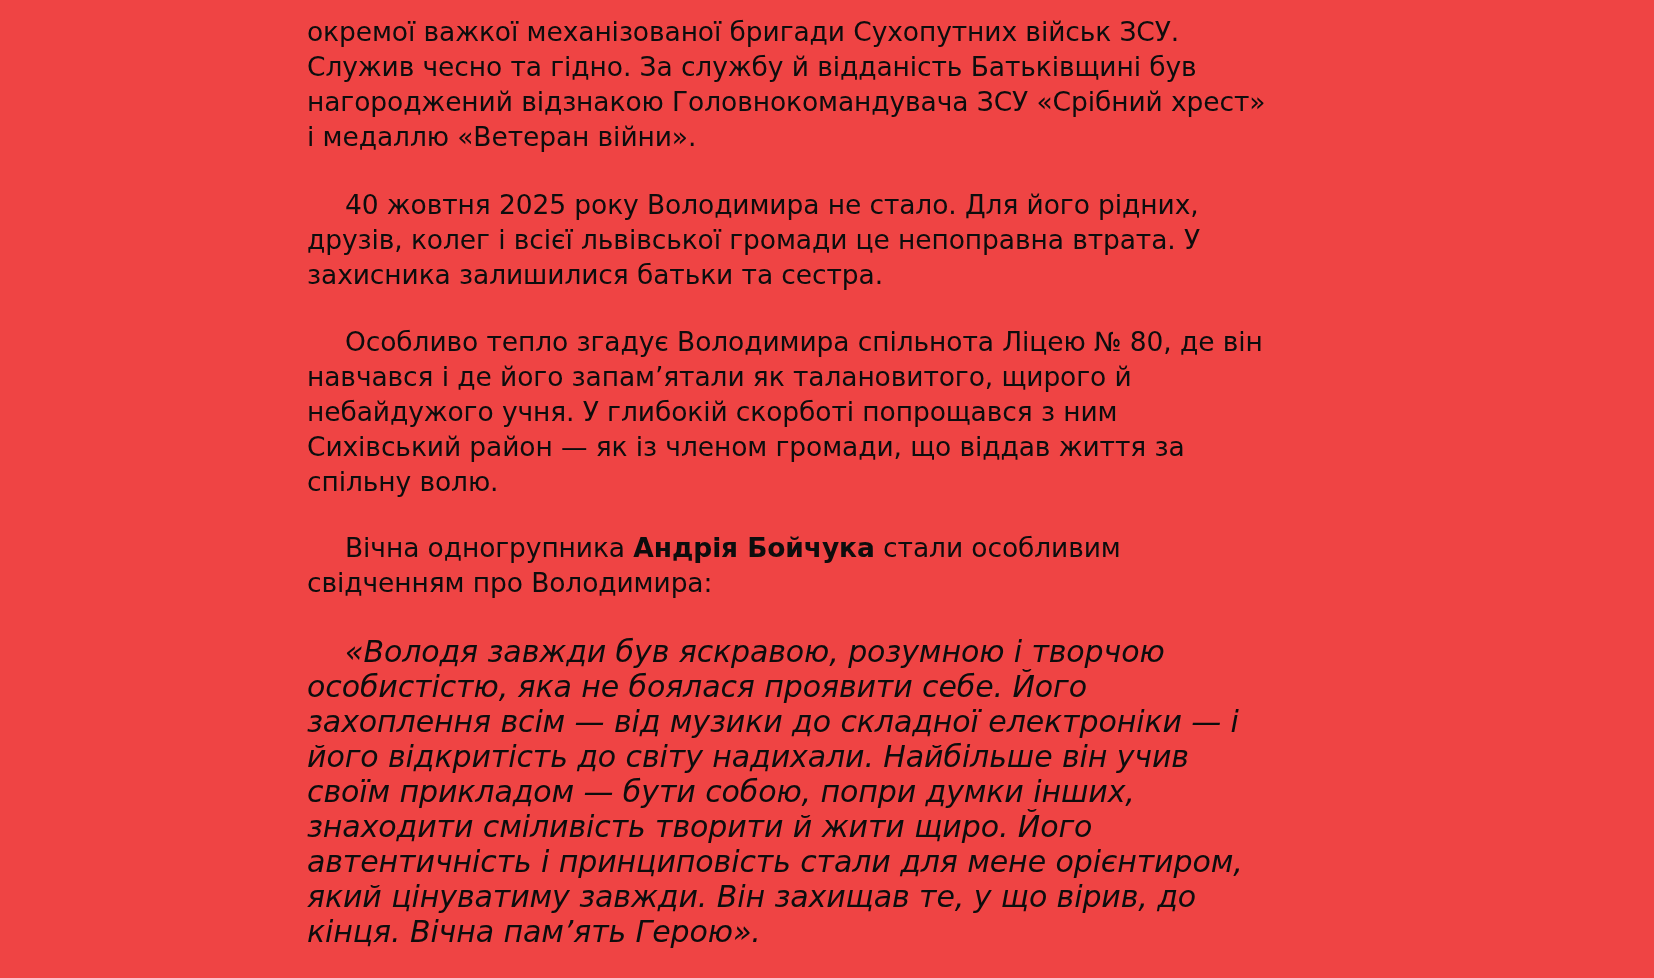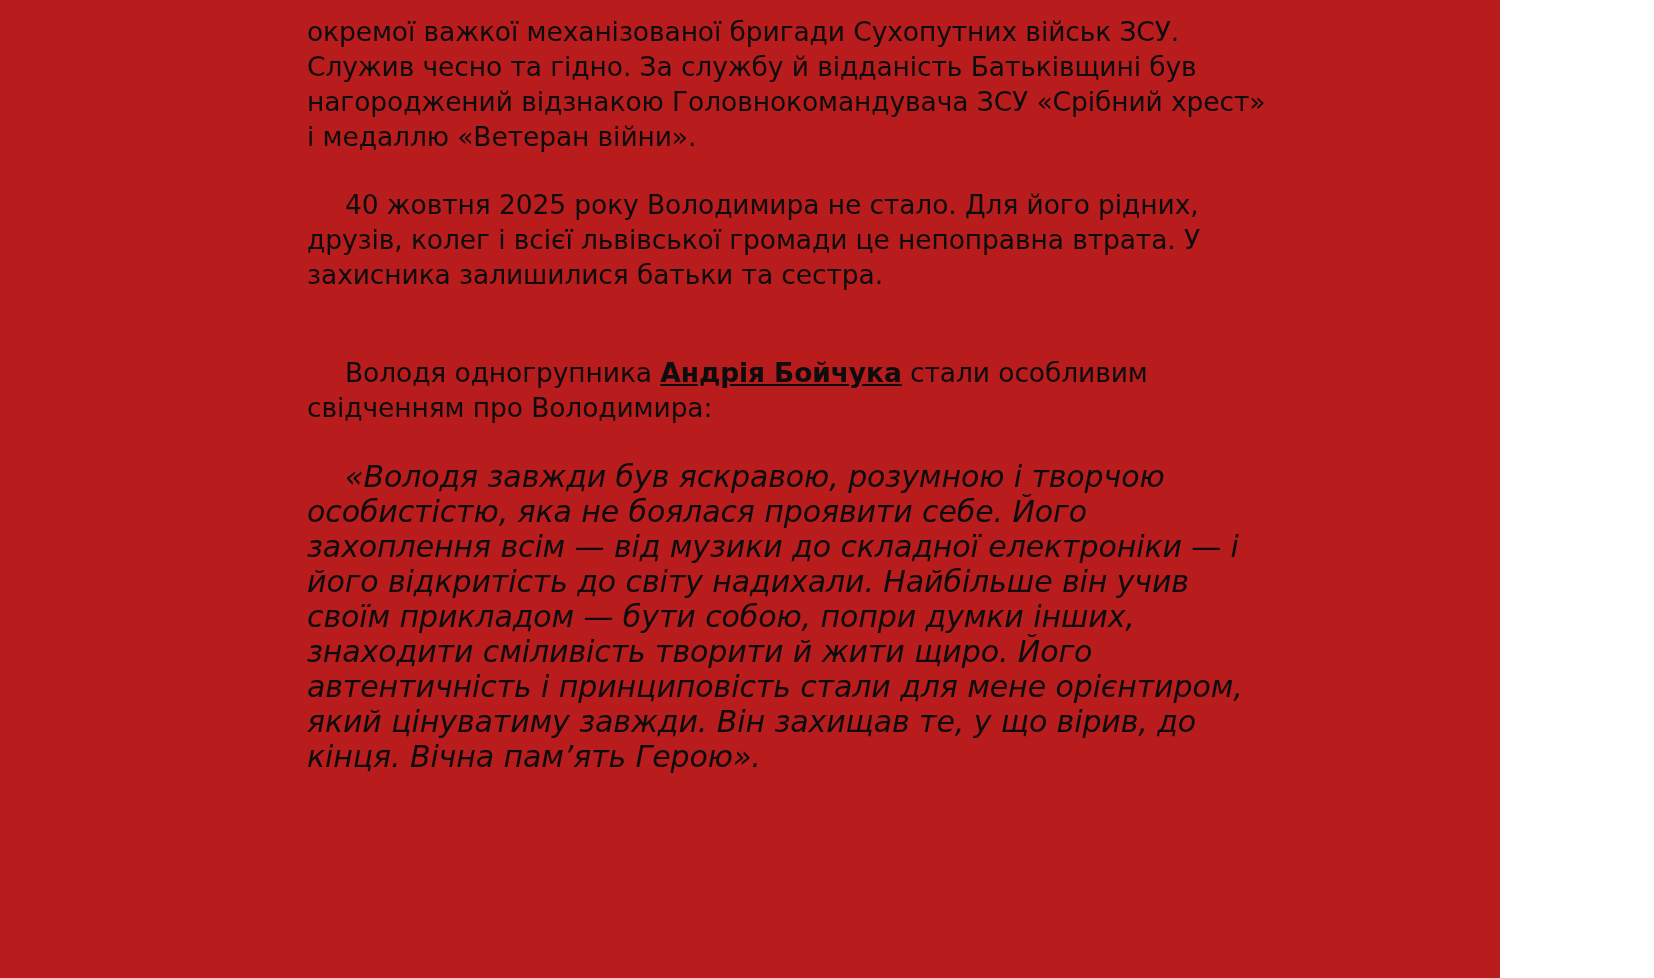--- a/index.html
+++ b/index.html
@@ -11,23 +11,23 @@
     width: 1654px;
     height: 978px;
     background: #ffffff;
     font-family: "DejaVu Sans", sans-serif;
     color: #101010;
     overflow: hidden;
   }
 
   .page {
     position: relative;
-    width: 1500px;
+    width: 1654px;
     height: 978px;
-    background: #b91c1c;
+    background: #ef4444;
   }
 
   .text-column {
     position: absolute;
     left: 307px;
     top: 0px;
     width: 968px;
   }
 
   .para {
@@ -61,40 +61,40 @@
     font-size: 30px;
     line-height: 35px;
     font-style: italic;
     text-indent: 38px;
     color: #0d0d0d;
     letter-spacing: -0.1px;
   }
 
   .bold-name {
     font-weight: 700;
-    text-decoration: underline;
   }
 </style>
 </head>
 <body>
 
 <div class="page">
   <div class="text-column">
 
     <p class="para continued">окремої важкої механізованої бригади Сухопутних військ ЗСУ. Служив чесно та гідно. За службу й відданість Батьківщині був нагороджений відзнакою Головнокомандувача ЗСУ «Срібний хрест» і медаллю «Ветеран війни».</p>
 
     <div class="gap-1"></div>
 
     <p class="para indented">40 жовтня 2025 року Володимира не стало. Для його рідних, друзів, колег і всієї львівської громади це непоправна втрата. У захисника залишилися батьки та сестра.</p>
 
     <div class="gap-2"></div>
 
+    <p class="para indented">Особливо тепло згадує Володимира спільнота Ліцею № 80, де він навчався і де його запам’ятали як талановитого, щирого й небайдужого учня. У глибокій скорботі попрощався з ним Сихівський район — як із членом громади, що віддав життя за спільну волю.</p>
 
     <div class="gap-3"></div>
 
-    <p class="para indented"><span>Володя одногрупника </span><span class="bold-name">Андрія Бойчука</span><span> стали особливим свідченням про Володимира:</span></p>
+    <p class="para indented"><span>Вічна одногрупника </span><span class="bold-name">Андрія Бойчука</span><span> стали особливим свідченням про Володимира:</span></p>
 
     <div class="gap-4"></div>
 
     <p class="quote">«Володя завжди був яскравою, розумною і творчою особистістю, яка не боялася проявити себе. Його захоплення всім — від музики до складної електроніки — і його відкритість до світу надихали. Найбільше він учив своїм прикладом — бути собою, попри думки інших, знаходити сміливість творити й жити щиро. Його автентичність і принциповість стали для мене орієнтиром, який цінуватиму завжди. Він захищав те, у що вірив, до кінця. Вічна пам’ять Герою».</p>
 
   </div>
 </div>
 
 </body></html>

